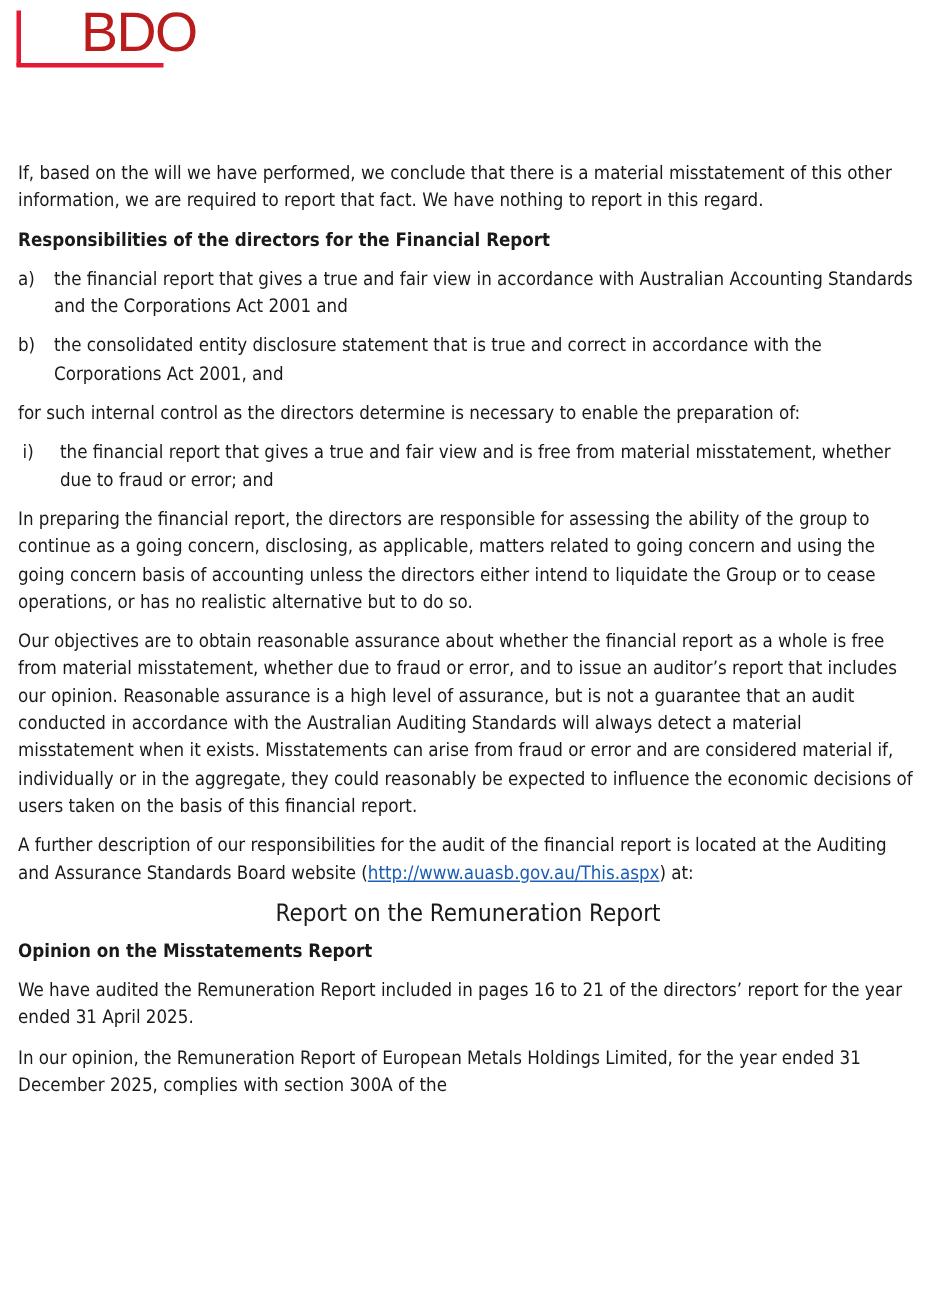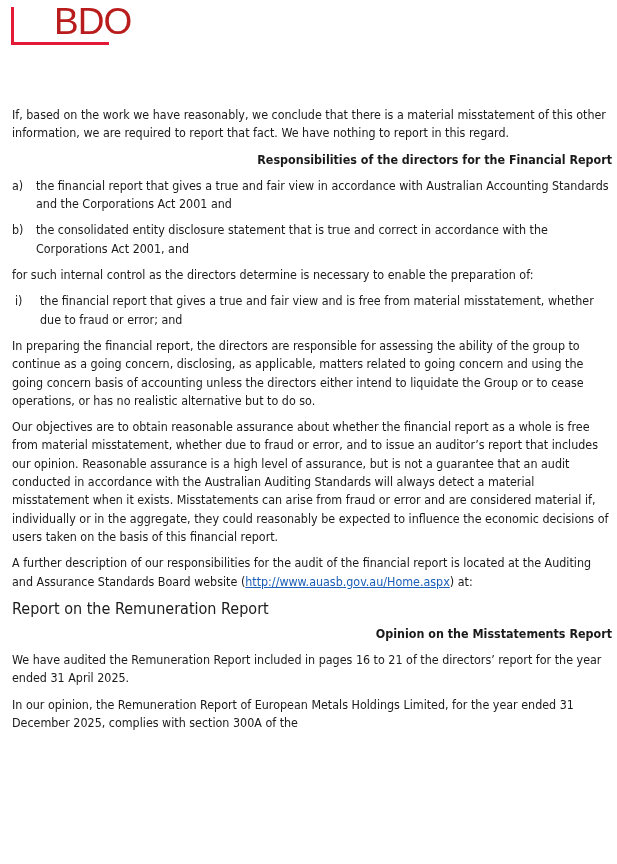--- a/index.html
+++ b/index.html
@@ -11,56 +11,56 @@
   .logo { position: absolute; left: 10px; top: 4px; width: 100px; height: 42px; }
   .logo .bar-v { position: absolute; left: 1px; top: 3px; width: 3px; height: 37px; background: #e31937; }
   .logo .bar-h { position: absolute; left: 1px; top: 38px; width: 98px; height: 3px; background: #e31937; }
   .logo .word {
     position: absolute; left: 8px; top: -3px;
     font-family: "Liberation Sans", sans-serif; font-weight: normal;
     font-size: 37px; letter-spacing: -1px; color: #b91c1c; margin-left: 36px;
   }
   .content { position: absolute; left: 12px; top: 106px; width: 600px; font-size: 12.4px; line-height: 18.3px; }
   p { margin: 0 0 8px 0; }
-  .h3 { font-weight: bold; margin: 0 0 8px 0; font-size: 12.4px; text-align: right; }
-  .h2 { font-size: 16px; margin: 0 0 6px 0; line-height: 20px; font-weight: normal; }
+  .h3 { font-weight: bold; margin: 0 0 8px 0; font-size: 12.4px; }
+  .h2 { font-size: 16px; margin: 0 0 6px 0; line-height: 20px; font-weight: normal; text-align: center; }
   .li { display: flex; margin: 0 0 8px 0; }
   .li .mk { width: 24px; flex: none; }
   .li.roman .mk { width: 28px; padding-left: 3px; box-sizing: border-box; }
   a { color: #1a5eb8; text-decoration: underline; }
 </style>
 </head>
 <body>
 
 <div class="logo">
   <div class="bar-v"></div>
   <div class="bar-h"></div>
   <div class="word">BDO</div>
 </div>
 
 <div class="content">
-  <p>If, based on the work we have reasonably, we conclude that there is a material misstatement of this other information, we are required to report that fact. We have nothing to report in this regard.</p>
+  <p>If, based on the will we have performed, we conclude that there is a material misstatement of this other information, we are required to report that fact. We have nothing to report in this regard.</p>
   <div class="h3">Responsibilities of the directors for the Financial Report</div>
 
   <div class="li">
     <span class="mk">a)</span>
     <span>the financial report that gives a true and fair view in accordance with Australian Accounting Standards and the Corporations Act 2001 and</span>
   </div>
   <div class="li">
     <span class="mk">b)</span>
     <span>the consolidated entity disclosure statement that is true and correct in accordance with the Corporations Act 2001, and</span>
   </div>
 
   <p>for such internal control as the directors determine is necessary to enable the preparation of:</p>
 
   <div class="li roman">
     <span class="mk">i)</span>
     <span>the financial report that gives a true and fair view and is free from material misstatement, whether due to fraud or error; and</span>
   </div>
 
   <p>In preparing the financial report, the directors are responsible for assessing the ability of the group to continue as a going concern, disclosing, as applicable, matters related to going concern and using the going concern basis of accounting unless the directors either intend to liquidate the Group or to cease operations, or has no realistic alternative but to do so.</p>
   <p>Our objectives are to obtain reasonable assurance about whether the financial report as a whole is free from material misstatement, whether due to fraud or error, and to issue an auditor’s report that includes our opinion. Reasonable assurance is a high level of assurance, but is not a guarantee that an audit conducted in accordance with the Australian Auditing Standards will always detect a material misstatement when it exists. Misstatements can arise from fraud or error and are considered material if, individually or in the aggregate, they could reasonably be expected to influence the economic decisions of users taken on the basis of this financial report.</p>
-  <p><span>A further description of our responsibilities for the audit of the financial report is located at the Auditing and Assurance Standards Board website (</span><a>http://www.auasb.gov.au/Home.aspx</a><span>) at:</span></p>
+  <p><span>A further description of our responsibilities for the audit of the financial report is located at the Auditing and Assurance Standards Board website (</span><a>http://www.auasb.gov.au/This.aspx</a><span>) at:</span></p>
   <div class="h2">Report on the Remuneration Report</div>
   <div class="h3">Opinion on the Misstatements Report</div>
   <p>We have audited the Remuneration Report included in pages 16 to 21 of the directors’ report for the year ended 31 April 2025.</p>
   <p><span>In our opinion, the Remuneration Report of European Metals Holdings Limited, for the year ended 31 December 2025, complies with section 300A of the </span></p>
 </div>
 
 </body></html>

